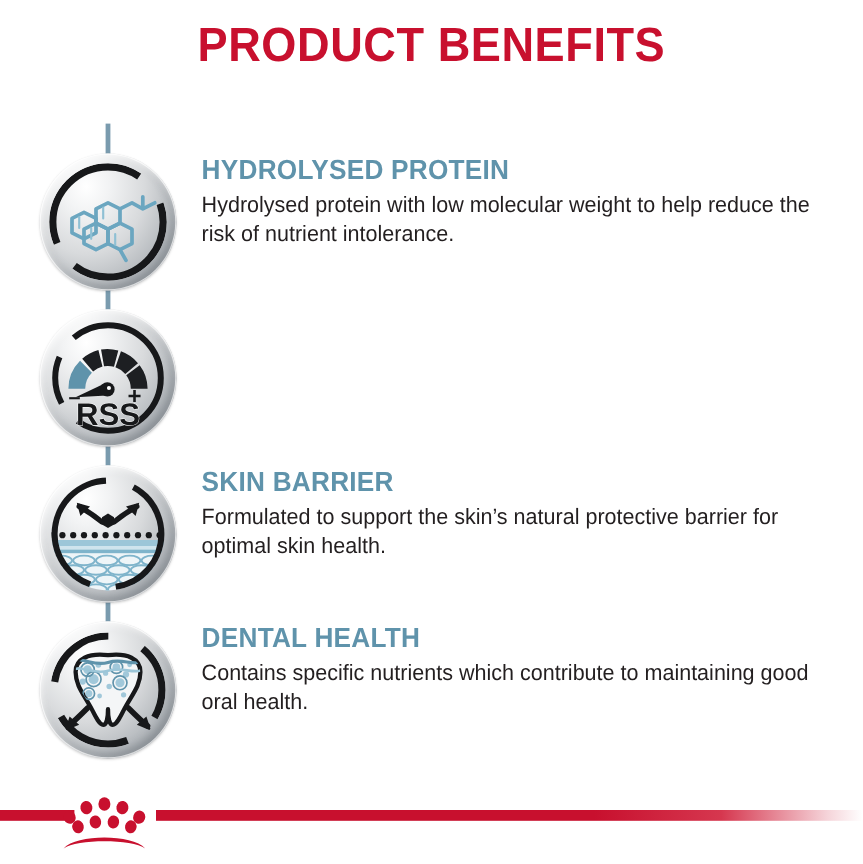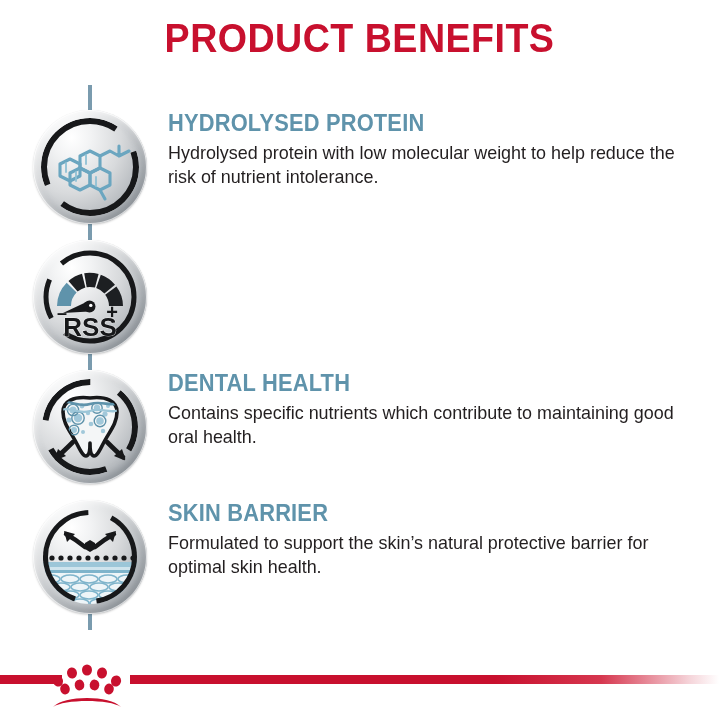--- a/index.html
+++ b/index.html
@@ -29,21 +29,21 @@
     font-weight: bold;
     letter-spacing: 0.5px;
     line-height: 1.1;
     transform: scaleX(0.94);
     transform-origin: center top;
   }
 
   
   .benefits {
     position: absolute;
-    top: 97px;
+    top: 115px;
     left: 0;
     width: 719px;
   }
   .benefit-row {
     position: relative;
     height: 130px;
   }
 
   
   .connector {
@@ -215,20 +215,101 @@
           </g>
 
           <text x="24" y="79" font-family="'Liberation Sans', sans-serif" font-size="18" font-weight="bold" fill="#17181a">–</text>
           <text x="79" y="79" font-family="'Liberation Sans', sans-serif" font-size="20" font-weight="bold" fill="#17181a" text-anchor="middle">+</text>
 
           <text x="57" y="96" font-family="'Liberation Sans Narrow','Liberation Sans', sans-serif" font-size="26" font-weight="bold" fill="#17181a" text-anchor="middle" stroke="#ffffff" stroke-width="0.7" paint-order="stroke">RSS</text>
         </g>
       </svg>
     </div>
 
+  </div>
+
+  <div class="benefit-row">
+    <div class="connector" style="top:127px;height:16px;"></div>
+
+    <div class="badge-wrap">
+      <div class="badge"></div>
+      <svg class="badge-svg" viewBox="0 0 114 114">
+        <defs>
+          <clipPath id="clip3">
+              <circle cx="57" cy="57" r="47"></circle>
+            </clipPath>
+          <clipPath id="clipLower">
+              <rect x="8" y="62" width="98" height="48"></rect>
+            </clipPath>
+        </defs>
+        <g clip-path="url(#clip3)">
+
+          <rect x="5" y="62" width="104" height="50" fill="#eef5f8"></rect>
+          <g clip-path="url(#clipLower)">
+            <rect x="5" y="62" width="104" height="5" fill="#9cc6d8"></rect>
+            <rect x="5" y="67" width="104" height="3" fill="#cfe4ed"></rect>
+            <rect x="5" y="70" width="104" height="3" fill="#7fb4cb"></rect>
+
+            <g fill="none" stroke="#7fb4cb" stroke-width="1.6">
+              <ellipse cx="18" cy="79" rx="9" ry="4"></ellipse>
+                <ellipse cx="37" cy="79" rx="9" ry="4"></ellipse>
+              <ellipse cx="56" cy="79" rx="9" ry="4"></ellipse>
+                <ellipse cx="75" cy="79" rx="9" ry="4"></ellipse>
+              <ellipse cx="94" cy="79" rx="9" ry="4"></ellipse>
+              <ellipse cx="9" cy="87" rx="9" ry="4"></ellipse>
+                <ellipse cx="28" cy="87" rx="9" ry="4"></ellipse>
+              <ellipse cx="47" cy="87" rx="9" ry="4"></ellipse>
+                <ellipse cx="66" cy="87" rx="9" ry="4"></ellipse>
+              <ellipse cx="85" cy="87" rx="9" ry="4"></ellipse>
+                <ellipse cx="104" cy="87" rx="9" ry="4"></ellipse>
+              <ellipse cx="18" cy="95" rx="9" ry="4"></ellipse>
+                <ellipse cx="37" cy="95" rx="9" ry="4"></ellipse>
+              <ellipse cx="56" cy="95" rx="9" ry="4"></ellipse>
+                <ellipse cx="75" cy="95" rx="9" ry="4"></ellipse>
+              <ellipse cx="94" cy="95" rx="9" ry="4"></ellipse>
+              <ellipse cx="9" cy="103" rx="9" ry="4"></ellipse>
+                <ellipse cx="28" cy="103" rx="9" ry="4"></ellipse>
+              <ellipse cx="47" cy="103" rx="9" ry="4"></ellipse>
+                <ellipse cx="66" cy="103" rx="9" ry="4"></ellipse>
+              <ellipse cx="85" cy="103" rx="9" ry="4"></ellipse>
+                <ellipse cx="104" cy="103" rx="9" ry="4"></ellipse>
+            </g>
+          </g>
+
+          <g fill="#17181a">
+            <circle cx="10" cy="58" r="2.6"></circle>
+              <circle cx="19" cy="58" r="2.6"></circle>
+            <circle cx="28" cy="58" r="2.6"></circle>
+              <circle cx="37" cy="58" r="2.6"></circle>
+            <circle cx="46" cy="58" r="2.6"></circle>
+              <circle cx="55" cy="58" r="2.6"></circle>
+            <circle cx="64" cy="58" r="2.6"></circle>
+              <circle cx="73" cy="58" r="2.6"></circle>
+            <circle cx="82" cy="58" r="2.6"></circle>
+              <circle cx="91" cy="58" r="2.6"></circle>
+            <circle cx="100" cy="58" r="2.6"></circle>
+          </g>
+
+          <path d="M57,40 L62,43 L62,49 L57,52 L52,49 L52,43 Z" fill="#17181a"></path>
+          <g stroke="#17181a" stroke-width="4.4" fill="none" stroke-linecap="round">
+            <path d="M52,47 C46,42 40,38 33,34"></path>
+            <path d="M62,47 C68,42 74,38 81,34"></path>
+          </g>
+          <path d="M31,31 L42,34 L34,42 Z" fill="#17181a"></path>
+          <path d="M83,31 L72,34 L80,42 Z" fill="#17181a"></path>
+
+          <circle cx="57" cy="57" r="45" fill="none" stroke="#17181a" stroke-width="6" stroke-dasharray="124 22 124 24" stroke-dashoffset="60"></circle>
+        </g>
+      </svg>
+    </div>
+
+    <div class="benefit-text">
+      <p class="benefit-heading">SKIN BARRIER</p>
+      <p class="benefit-body">Formulated to support the skin’s natural protective barrier for optimal skin health.</p>
+    </div>
   </div>
 
   <div class="benefit-row">
     <div class="badge-wrap">
       <div class="badge"></div>
       <svg class="badge-svg" viewBox="0 0 114 114">
         <defs>
           <clipPath id="clip4">
               <circle cx="57" cy="57" r="48"></circle>
             </clipPath>
@@ -288,101 +369,20 @@
         </g>
       </svg>
     </div>
 
     <div class="benefit-text">
       <p class="benefit-heading">DENTAL HEALTH</p>
       <p class="benefit-body">Contains specific nutrients which contribute to maintaining good oral health.</p>
     </div>
   </div>
 
-  <div class="benefit-row">
-    <div class="connector" style="top:127px;height:16px;"></div>
-
-    <div class="badge-wrap">
-      <div class="badge"></div>
-      <svg class="badge-svg" viewBox="0 0 114 114">
-        <defs>
-          <clipPath id="clip3">
-              <circle cx="57" cy="57" r="47"></circle>
-            </clipPath>
-          <clipPath id="clipLower">
-              <rect x="8" y="62" width="98" height="48"></rect>
-            </clipPath>
-        </defs>
-        <g clip-path="url(#clip3)">
-
-          <rect x="5" y="62" width="104" height="50" fill="#eef5f8"></rect>
-          <g clip-path="url(#clipLower)">
-            <rect x="5" y="62" width="104" height="5" fill="#9cc6d8"></rect>
-            <rect x="5" y="67" width="104" height="3" fill="#cfe4ed"></rect>
-            <rect x="5" y="70" width="104" height="3" fill="#7fb4cb"></rect>
-
-            <g fill="none" stroke="#7fb4cb" stroke-width="1.6">
-              <ellipse cx="18" cy="79" rx="9" ry="4"></ellipse>
-                <ellipse cx="37" cy="79" rx="9" ry="4"></ellipse>
-              <ellipse cx="56" cy="79" rx="9" ry="4"></ellipse>
-                <ellipse cx="75" cy="79" rx="9" ry="4"></ellipse>
-              <ellipse cx="94" cy="79" rx="9" ry="4"></ellipse>
-              <ellipse cx="9" cy="87" rx="9" ry="4"></ellipse>
-                <ellipse cx="28" cy="87" rx="9" ry="4"></ellipse>
-              <ellipse cx="47" cy="87" rx="9" ry="4"></ellipse>
-                <ellipse cx="66" cy="87" rx="9" ry="4"></ellipse>
-              <ellipse cx="85" cy="87" rx="9" ry="4"></ellipse>
-                <ellipse cx="104" cy="87" rx="9" ry="4"></ellipse>
-              <ellipse cx="18" cy="95" rx="9" ry="4"></ellipse>
-                <ellipse cx="37" cy="95" rx="9" ry="4"></ellipse>
-              <ellipse cx="56" cy="95" rx="9" ry="4"></ellipse>
-                <ellipse cx="75" cy="95" rx="9" ry="4"></ellipse>
-              <ellipse cx="94" cy="95" rx="9" ry="4"></ellipse>
-              <ellipse cx="9" cy="103" rx="9" ry="4"></ellipse>
-                <ellipse cx="28" cy="103" rx="9" ry="4"></ellipse>
-              <ellipse cx="47" cy="103" rx="9" ry="4"></ellipse>
-                <ellipse cx="66" cy="103" rx="9" ry="4"></ellipse>
-              <ellipse cx="85" cy="103" rx="9" ry="4"></ellipse>
-                <ellipse cx="104" cy="103" rx="9" ry="4"></ellipse>
-            </g>
-          </g>
-
-          <g fill="#17181a">
-            <circle cx="10" cy="58" r="2.6"></circle>
-              <circle cx="19" cy="58" r="2.6"></circle>
-            <circle cx="28" cy="58" r="2.6"></circle>
-              <circle cx="37" cy="58" r="2.6"></circle>
-            <circle cx="46" cy="58" r="2.6"></circle>
-              <circle cx="55" cy="58" r="2.6"></circle>
-            <circle cx="64" cy="58" r="2.6"></circle>
-              <circle cx="73" cy="58" r="2.6"></circle>
-            <circle cx="82" cy="58" r="2.6"></circle>
-              <circle cx="91" cy="58" r="2.6"></circle>
-            <circle cx="100" cy="58" r="2.6"></circle>
-          </g>
-
-          <path d="M57,40 L62,43 L62,49 L57,52 L52,49 L52,43 Z" fill="#17181a"></path>
-          <g stroke="#17181a" stroke-width="4.4" fill="none" stroke-linecap="round">
-            <path d="M52,47 C46,42 40,38 33,34"></path>
-            <path d="M62,47 C68,42 74,38 81,34"></path>
-          </g>
-          <path d="M31,31 L42,34 L34,42 Z" fill="#17181a"></path>
-          <path d="M83,31 L72,34 L80,42 Z" fill="#17181a"></path>
-
-          <circle cx="57" cy="57" r="45" fill="none" stroke="#17181a" stroke-width="6" stroke-dasharray="124 22 124 24" stroke-dashoffset="60"></circle>
-        </g>
-      </svg>
-    </div>
-
-    <div class="benefit-text">
-      <p class="benefit-heading">SKIN BARRIER</p>
-      <p class="benefit-body">Formulated to support the skin’s natural protective barrier for optimal skin health.</p>
-    </div>
-  </div>
-
 </div>
 
 <div class="footer">
   <div class="footer-bar-left"></div>
   <div class="footer-bar-right"></div>
   <svg class="crown" viewBox="0 0 78 48">
     <g fill="#c8102e">
 
       <ellipse cx="10" cy="19" rx="5.0" ry="5.6" transform="rotate(-20 10 19)"></ellipse>
       <ellipse cx="24" cy="11" rx="5.0" ry="5.6" transform="rotate(-10 24 11)"></ellipse>

